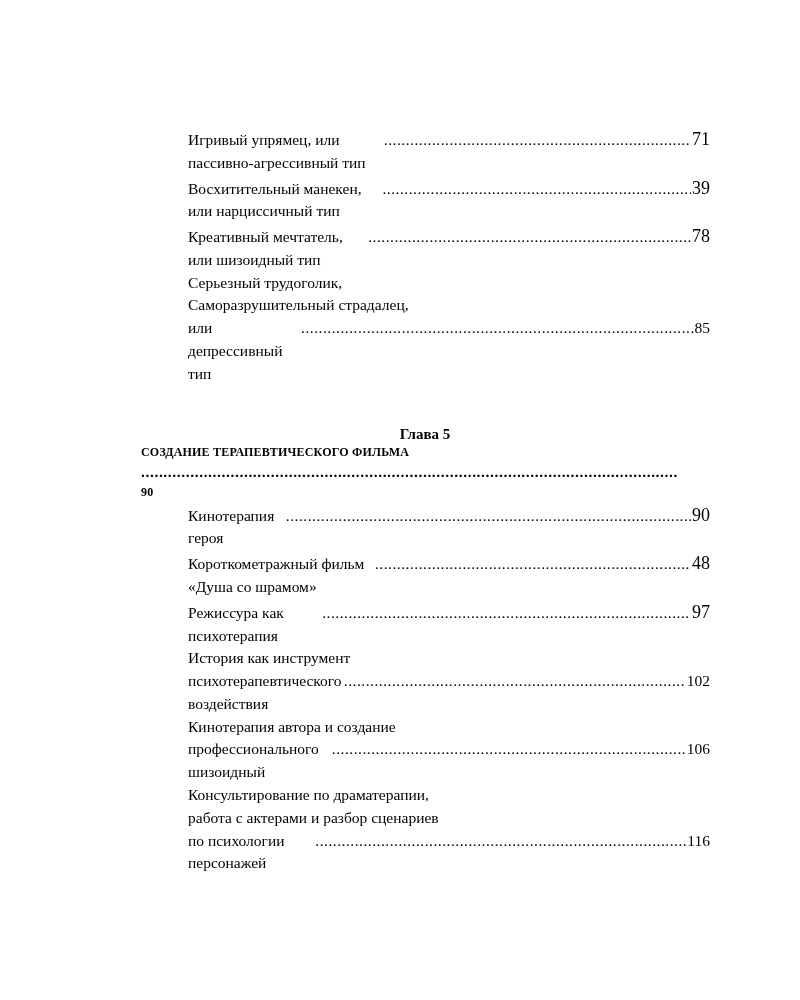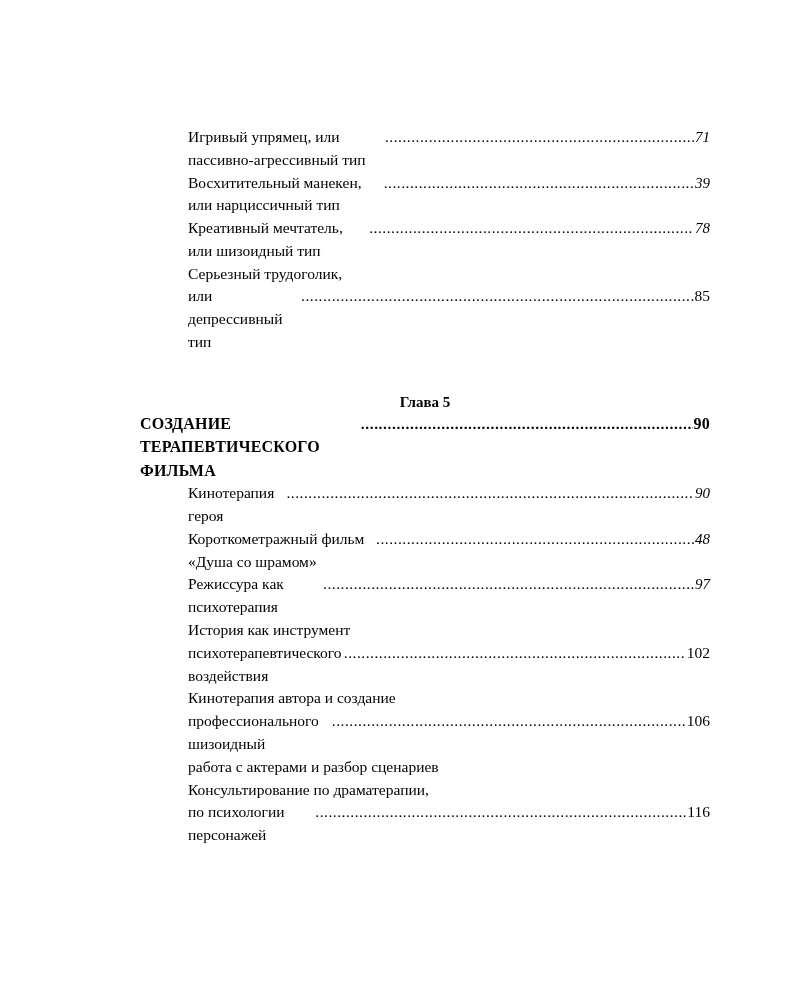--- a/index.html
+++ b/index.html
@@ -58,41 +58,42 @@
   .row .pg {
     flex: 0 0 auto;
     white-space: nowrap;
   }
 
   
   .sub {
     padding-left: 48px;
     font-size: 15.5px;
   }
-  .sub .pg { font-size: 15px; font-style: italic; }
+  .sub .pg { font-size: 18px; }
 
   
   .contline {
     padding-left: 48px;
     font-size: 15.5px;
     line-height: 1.47;
   }
 
   
   .chap-label {
     text-align: center;
     font-weight: bold;
     font-size: 15px;
     margin-top: 31px;
     margin-bottom: 1px;
   }
   .chap-title {
     font-weight: bold;
-    font-size: 16px;
+    font-size: 12px;
     letter-spacing: 0.2px;
+    flex-direction: column;
   }
   .chap-title .leader { letter-spacing: 0.6px; font-weight: bold; }
   .chap-title .pg { font-weight: bold; }
 
   .gap-sm { height: 9px; }
 </style>
 </head>
 <body>
 
 <div class="page">
@@ -122,20 +123,21 @@
           <span class="leader"></span>
           <span class="pg">78</span>
         </div>
       </div>
 
       <div class="contline">
         <div>Серьезный трудоголик,</div>
       </div>
 
       <div class="contline">
+        <div>Саморазрушительный страдалец,</div>
         <div class="row">
           <span class="txt">или депрессивный тип</span>
           <span class="leader"></span>
           <span class="pg">85</span>
         </div>
       </div>
 
     </div>
 
     <div class="gap-sm"></div>
@@ -184,22 +186,22 @@
         <div>Кинотерапия автора и создание</div>
         <div class="row">
           <span class="txt">профессионального шизоидный</span>
           <span class="leader"></span>
           <span class="pg">106</span>
         </div>
       </div>
 
 
       <div class="contline">
+        <div>Консультирование по драматерапии,</div>
         <div>работа с актерами и разбор сценариев</div>
-        <div>Консультирование по драматерапии,</div>
         <div class="row">
           <span class="txt">по психологии персонажей</span>
           <span class="leader"></span>
           <span class="pg">116</span>
         </div>
       </div>
     </div>
 
   </div>
 </div>

